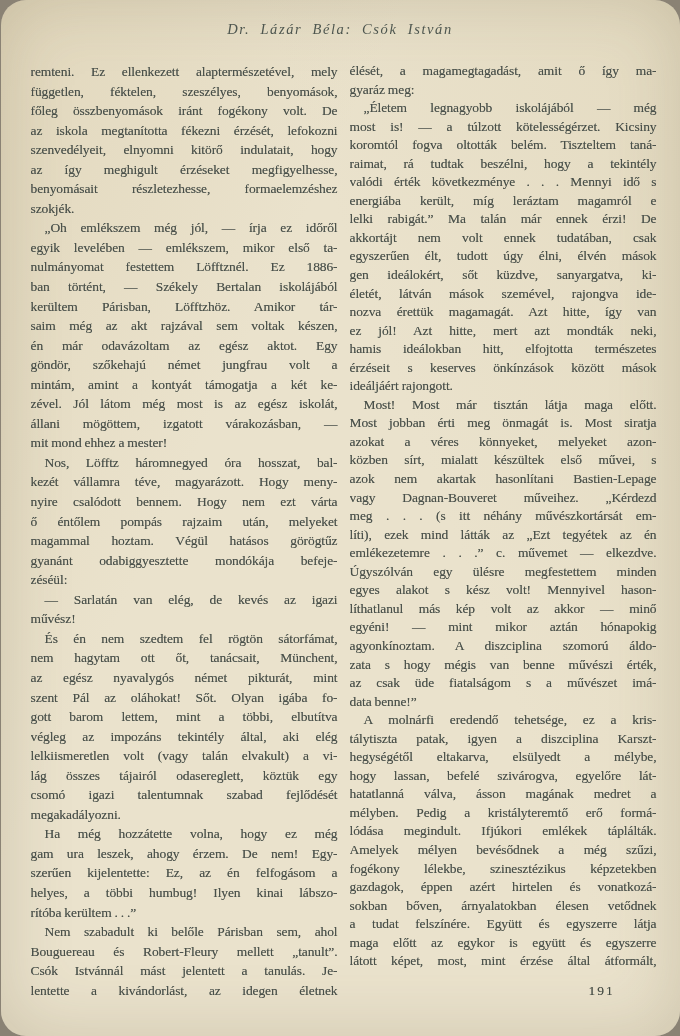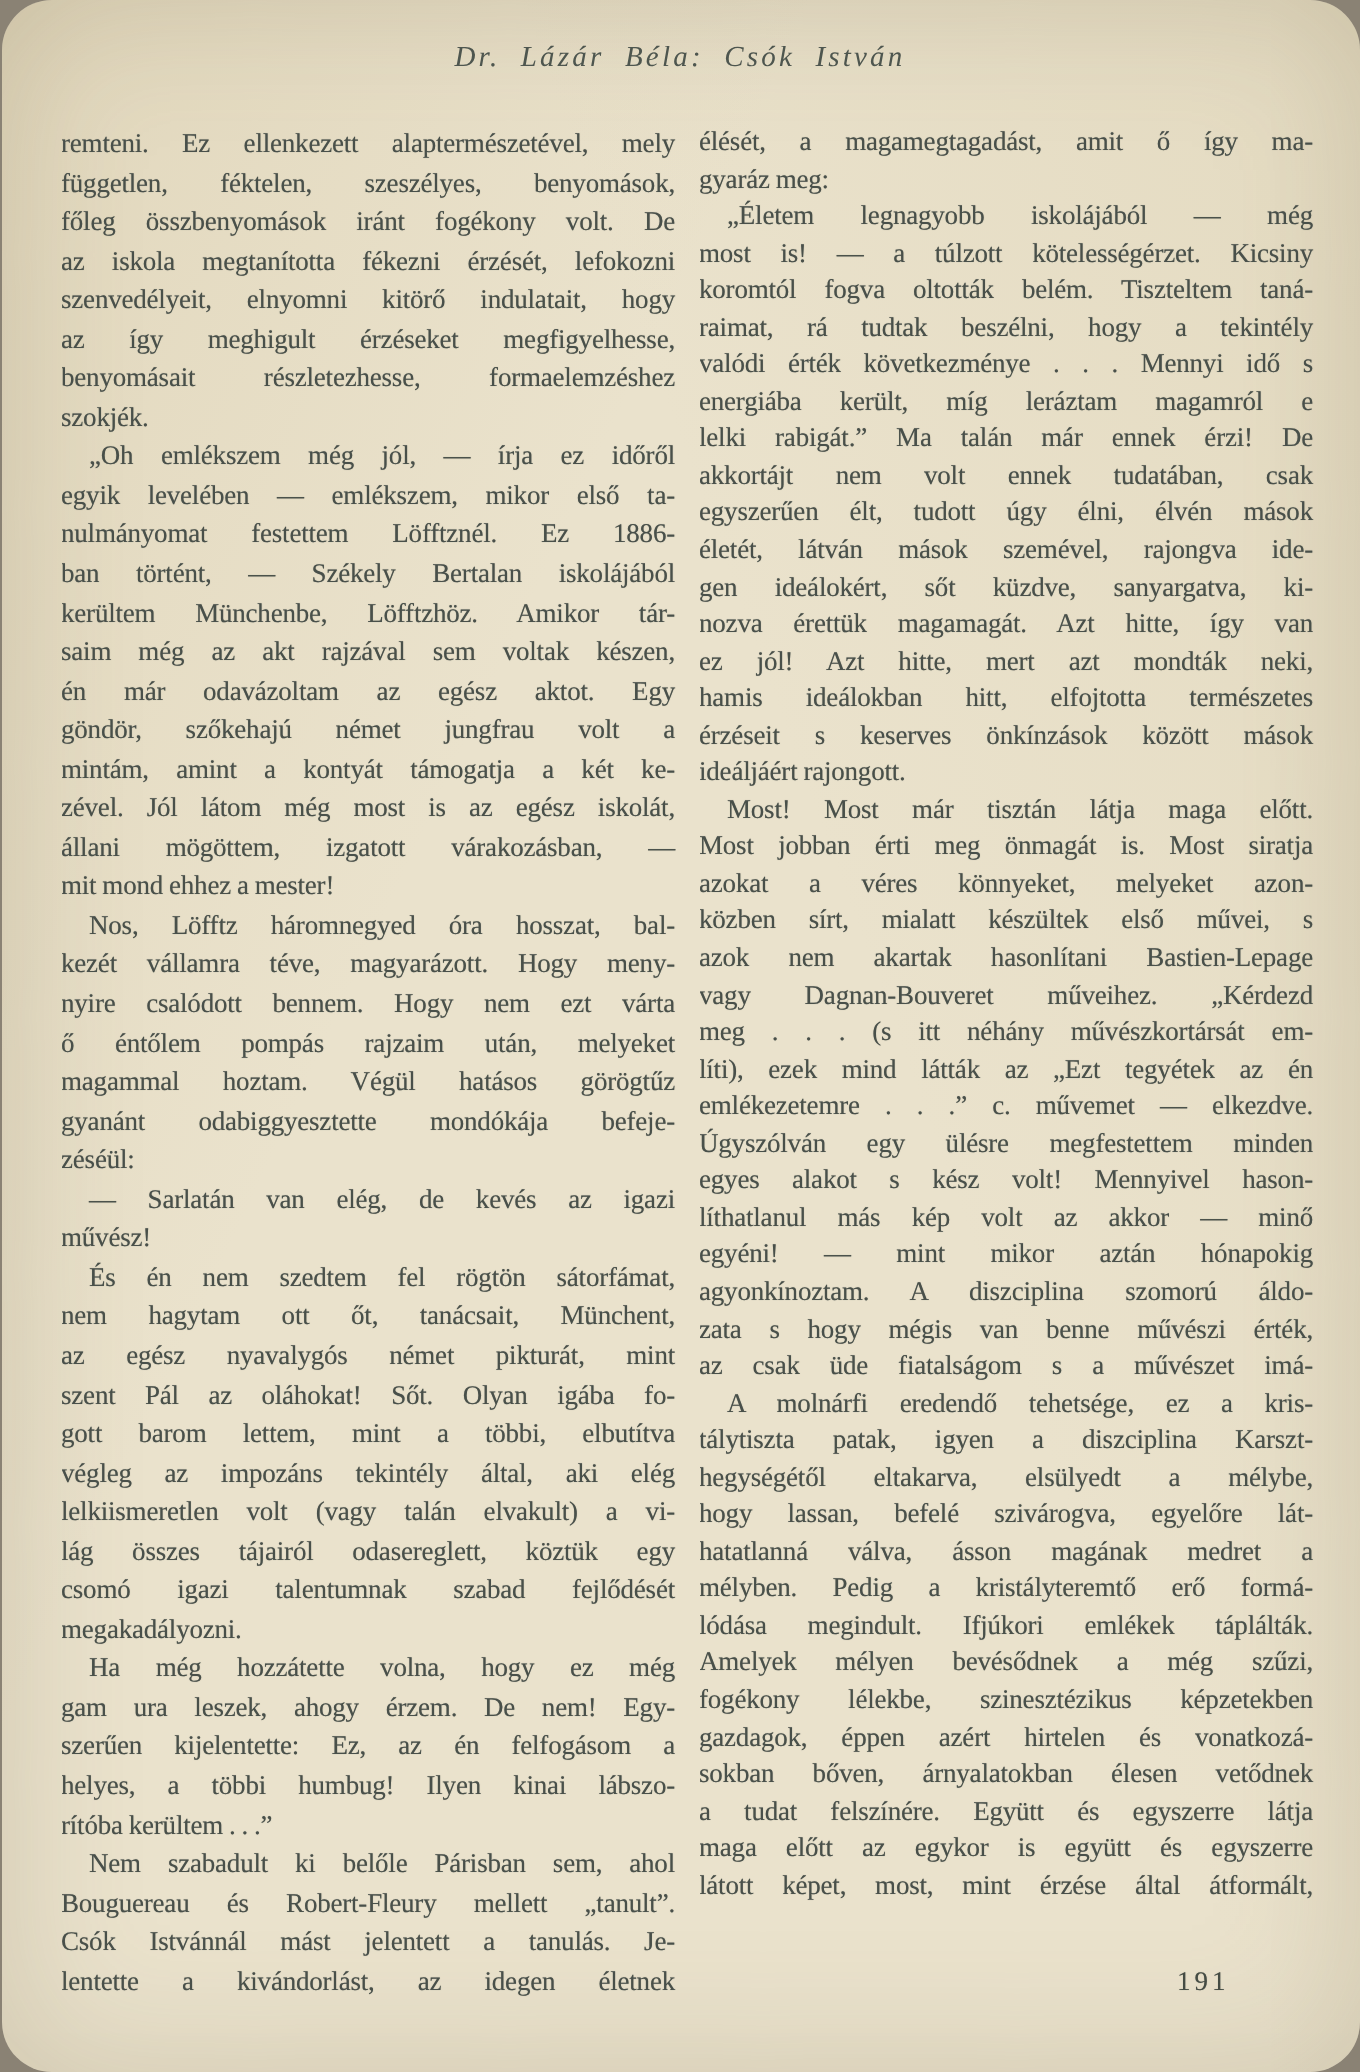--- a/index.html
+++ b/index.html
@@ -76,21 +76,21 @@
         <div class="line">főleg összbenyomások iránt fogékony volt. De</div>
         <div class="line">az iskola megtanította fékezni érzését, lefokozni</div>
         <div class="line">szenvedélyeit, elnyomni kitörő indulatait, hogy</div>
         <div class="line">az így meghigult érzéseket megfigyelhesse,</div>
         <div class="line">benyomásait részletezhesse, formaelemzéshez</div>
         <div class="line end">szokjék.</div>
         <div class="line ind">„Oh emlékszem még jól, — írja ez időről</div>
         <div class="line">egyik levelében — emlékszem, mikor első ta-</div>
         <div class="line">nulmányomat festettem Löfftznél. Ez 1886-</div>
         <div class="line">ban történt, — Székely Bertalan iskolájából</div>
-        <div class="line">kerültem Münchenbe, Löfftzhöz. Amikor tár-</div>
+        <div class="line">kerültem Párisban, Löfftzhöz. Amikor tár-</div>
         <div class="line">saim még az akt rajzával sem voltak készen,</div>
         <div class="line">én már odavázoltam az egész aktot. Egy</div>
         <div class="line">göndör, szőkehajú német jungfrau volt a</div>
         <div class="line">mintám, amint a kontyát támogatja a két ke-</div>
         <div class="line">zével. Jól látom még most is az egész iskolát,</div>
         <div class="line">állani mögöttem, izgatott várakozásban, —</div>
         <div class="line end">mit mond ehhez a mester!</div>
         <div class="line ind">Nos, Löfftz háromnegyed óra hosszat, bal-</div>
         <div class="line">kezét vállamra téve, magyarázott. Hogy meny-</div>
         <div class="line">nyire csalódott bennem. Hogy nem ezt várta</div>
@@ -125,22 +125,22 @@
         <div class="line end">gyaráz meg:</div>
         <div class="line ind">„Életem legnagyobb iskolájából — még</div>
         <div class="line">most is! — a túlzott kötelességérzet. Kicsiny</div>
         <div class="line">koromtól fogva oltották belém. Tiszteltem taná-</div>
         <div class="line">raimat, rá tudtak beszélni, hogy a tekintély</div>
         <div class="line">valódi érték következménye . . . Mennyi idő s</div>
         <div class="line">energiába került, míg leráztam magamról e</div>
         <div class="line">lelki rabigát.” Ma talán már ennek érzi! De</div>
         <div class="line">akkortájt nem volt ennek tudatában, csak</div>
         <div class="line">egyszerűen élt, tudott úgy élni, élvén mások</div>
+        <div class="line">gen ideálokért, sőt küzdve, sanyargatva, ki-</div>
         <div class="line">életét, látván mások szemével, rajongva ide-</div>
-        <div class="line">gen ideálokért, sőt küzdve, sanyargatva, ki-</div>
         <div class="line">nozva érettük magamagát. Azt hitte, így van</div>
         <div class="line">ez jól! Azt hitte, mert azt mondták neki,</div>
         <div class="line">hamis ideálokban hitt, elfojtotta természetes</div>
         <div class="line">érzéseit s keserves önkínzások között mások</div>
         <div class="line end">ideáljáért rajongott.</div>
         <div class="line ind">Most! Most már tisztán látja maga előtt.</div>
         <div class="line">Most jobban érti meg önmagát is. Most siratja</div>
         <div class="line">azokat a véres könnyeket, melyeket azon-</div>
         <div class="line">közben sírt, mialatt készültek első művei, s</div>
         <div class="line">azok nem akartak hasonlítani Bastien-Lepage</div>
@@ -148,20 +148,21 @@
         <div class="line">meg . . . (s itt néhány művészkortársát em-</div>
         <div class="line">líti), ezek mind látták az „Ezt tegyétek az én</div>
         <div class="line">emlékezetemre . . .” c. művemet — elkezdve.</div>
         <div class="line">Úgyszólván egy ülésre megfestettem minden</div>
         <div class="line">egyes alakot s kész volt! Mennyivel hason-</div>
         <div class="line">líthatlanul más kép volt az akkor — minő</div>
         <div class="line">egyéni! — mint mikor aztán hónapokig</div>
         <div class="line">agyonkínoztam. A diszciplina szomorú áldo-</div>
         <div class="line">zata s hogy mégis van benne művészi érték,</div>
         <div class="line">az csak üde fiatalságom s a művészet imá-</div>
+        <div class="line end">data benne!”</div>
         <div class="line ind">A molnárfi eredendő tehetsége, ez a kris-</div>
         <div class="line">tálytiszta patak, igyen a diszciplina Karszt-</div>
         <div class="line">hegységétől eltakarva, elsülyedt a mélybe,</div>
         <div class="line">hogy lassan, befelé szivárogva, egyelőre lát-</div>
         <div class="line">hatatlanná válva, ásson magának medret a</div>
         <div class="line">mélyben. Pedig a kristályteremtő erő formá-</div>
         <div class="line">lódása megindult. Ifjúkori emlékek táplálták.</div>
         <div class="line">Amelyek mélyen bevésődnek a még szűzi,</div>
         <div class="line">fogékony lélekbe, szinesztézikus képzetekben</div>
         <div class="line">gazdagok, éppen azért hirtelen és vonatkozá-</div>

